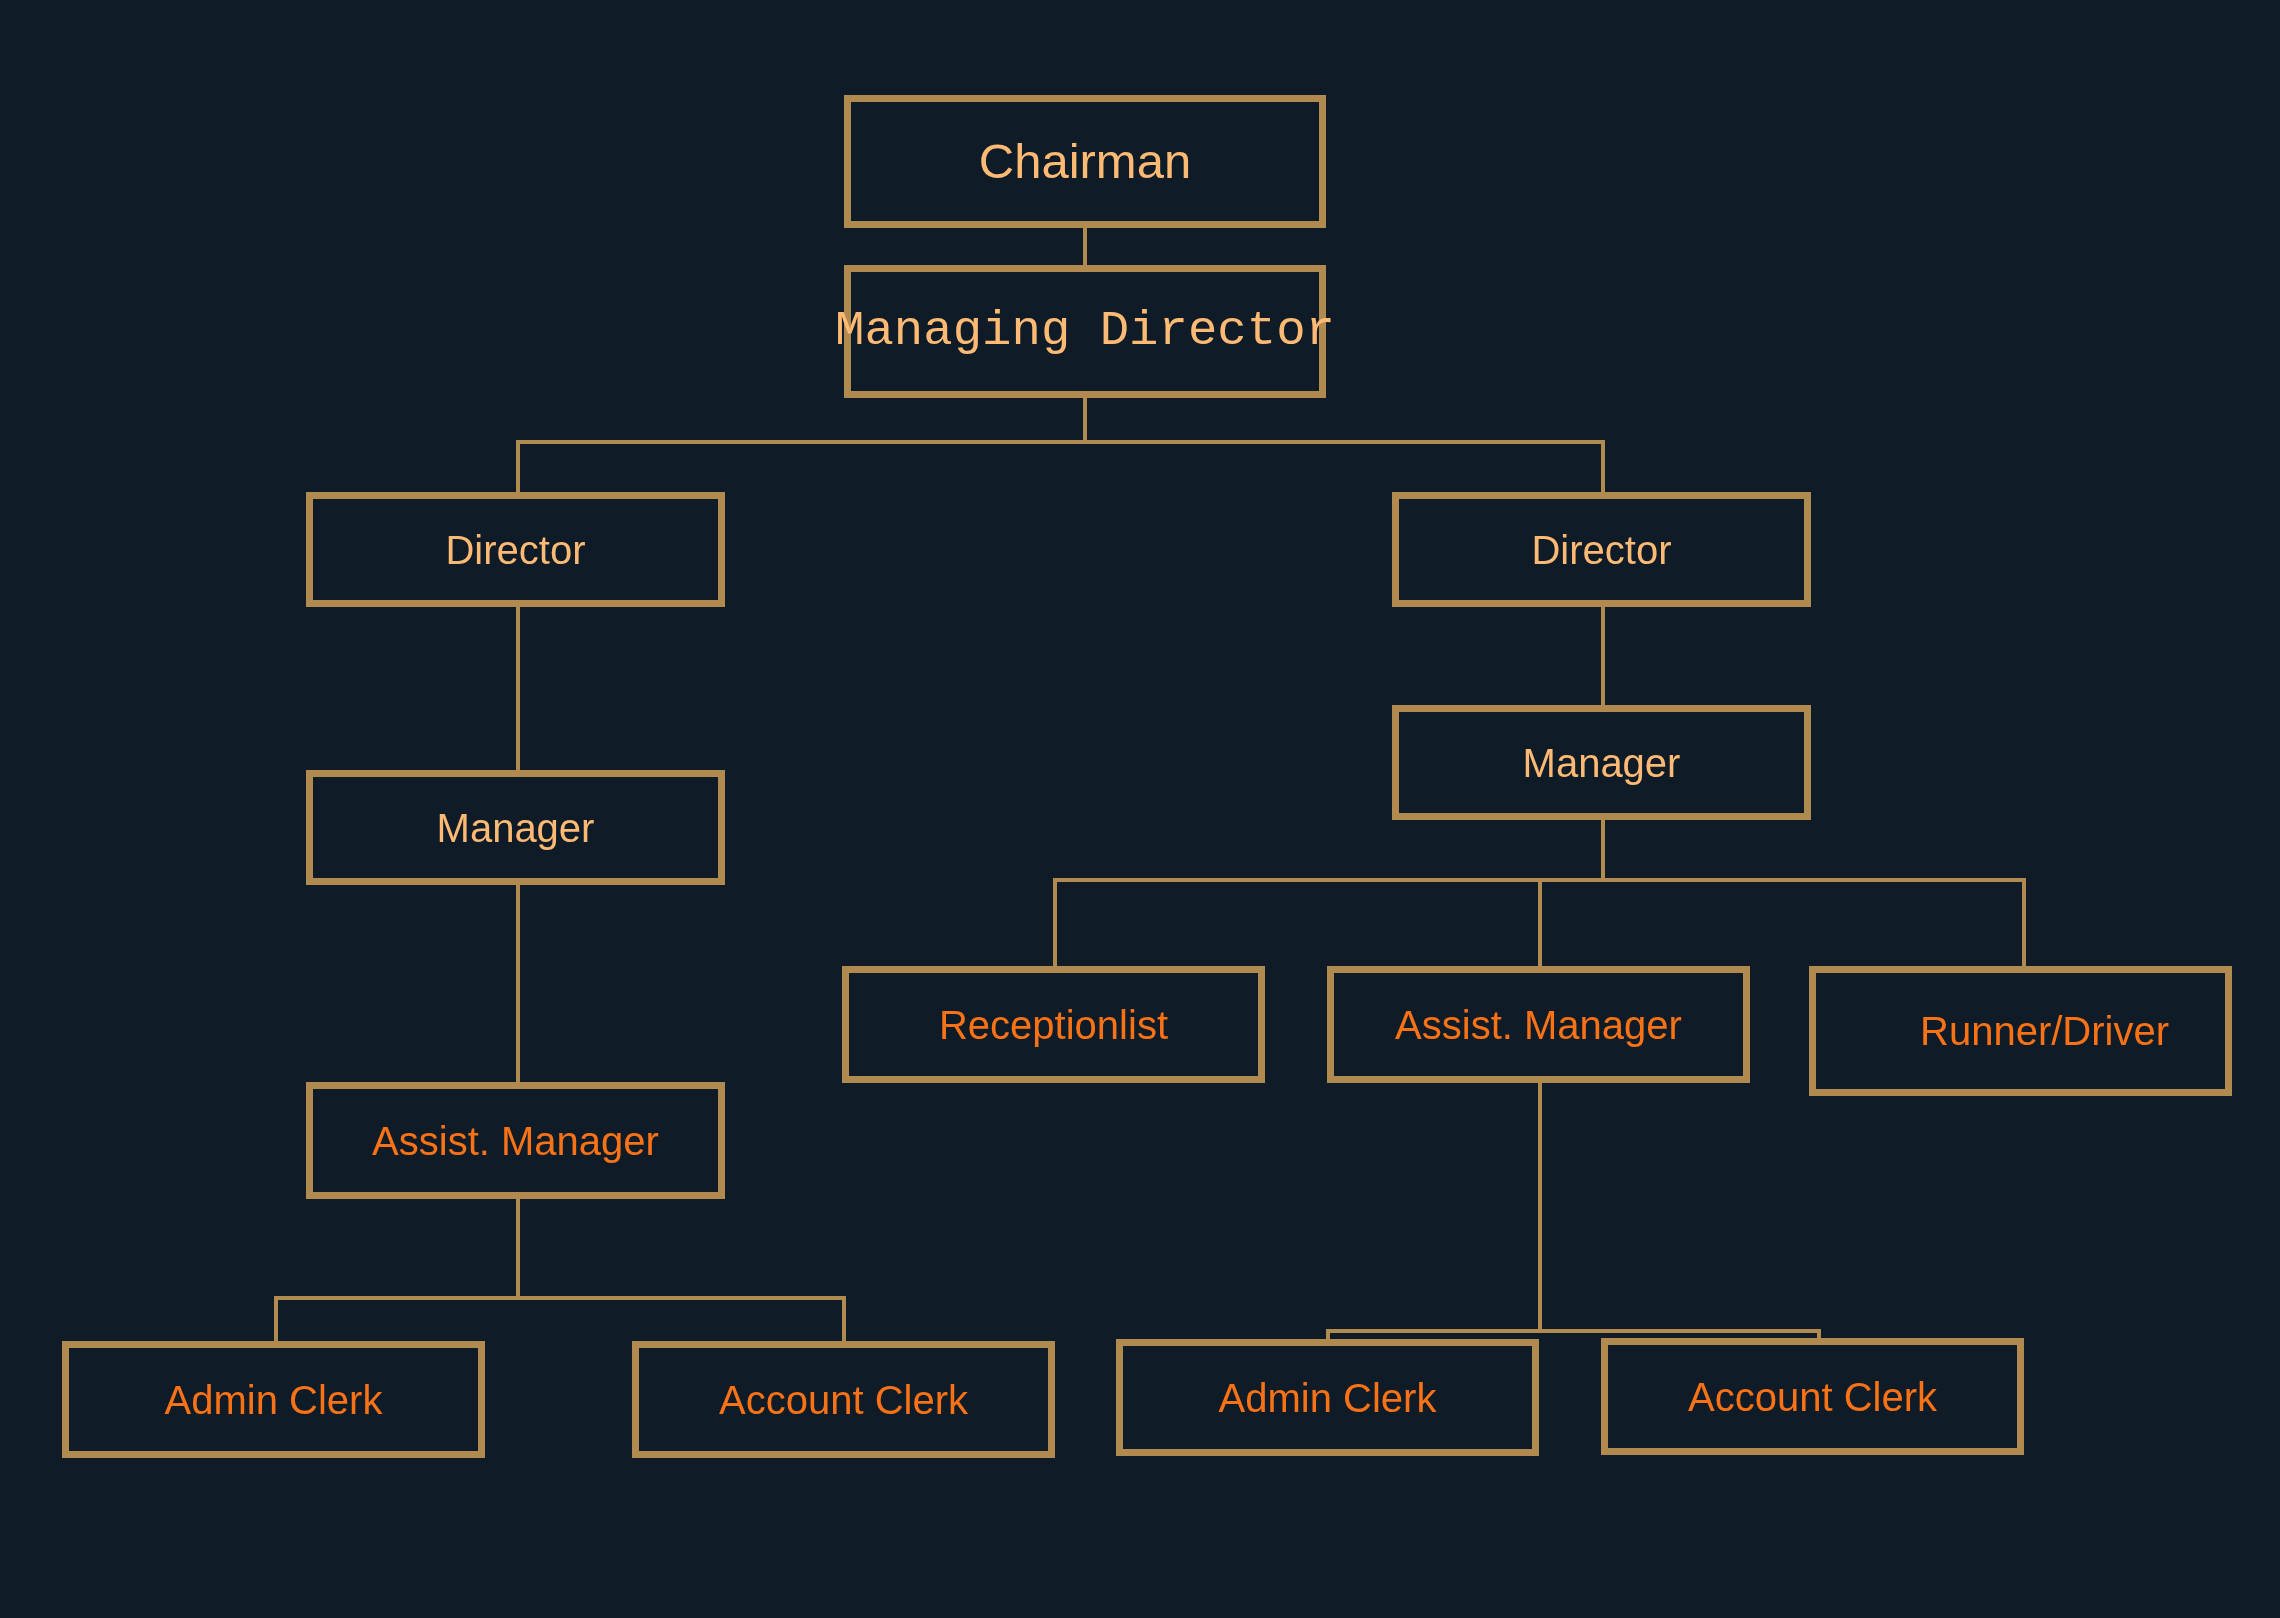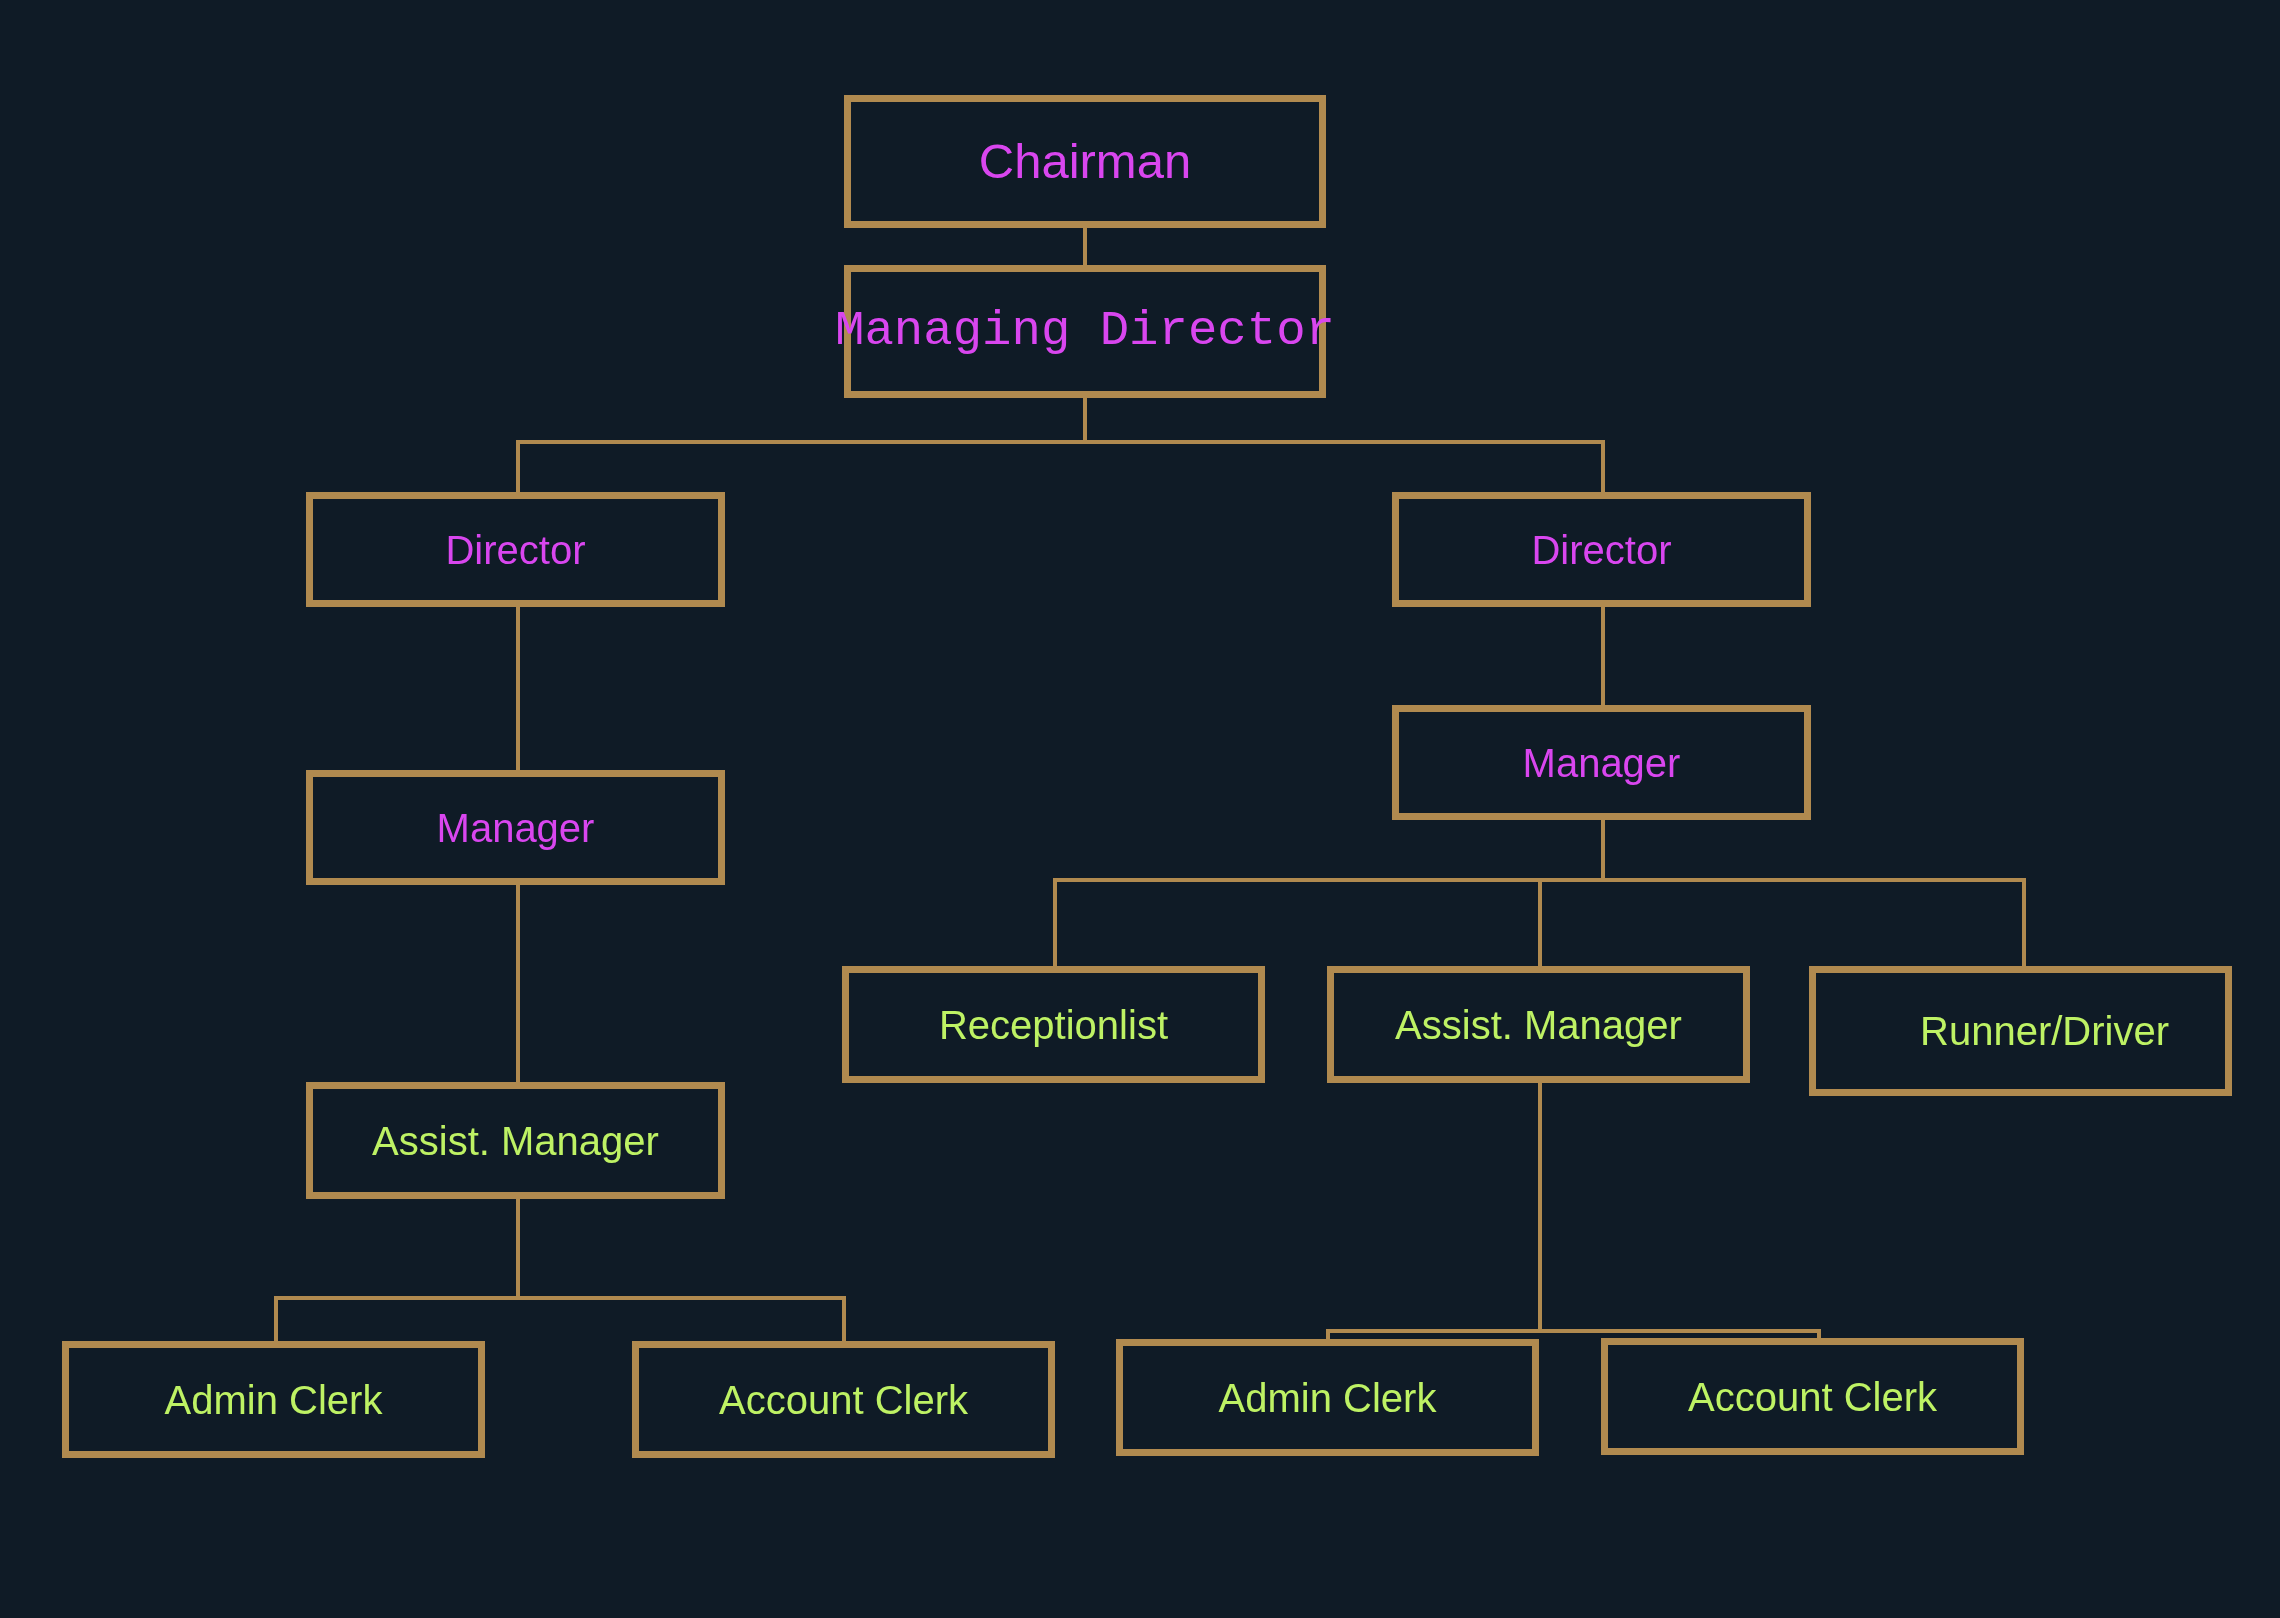--- a/index.html
+++ b/index.html
@@ -24,22 +24,22 @@
     align-items: center;
     justify-content: center;
     line-height: 1;
     white-space: nowrap;
     z-index: 3;
   }
   .node .lbl {
     display: block;
     text-align: center;
   }
-  .gold  { color: #d946ef; }
-  .cream { color: #bef264; }
+  .gold  { color: #fdba74; }
+  .cream { color: #f97316; }
 
   .edge {
     position: absolute;
     background: #b08a4f;
     z-index: 1;
   }
   .v { width: 3.6px; }
   .h { height: 3.6px; }
 </style>
 </head>

